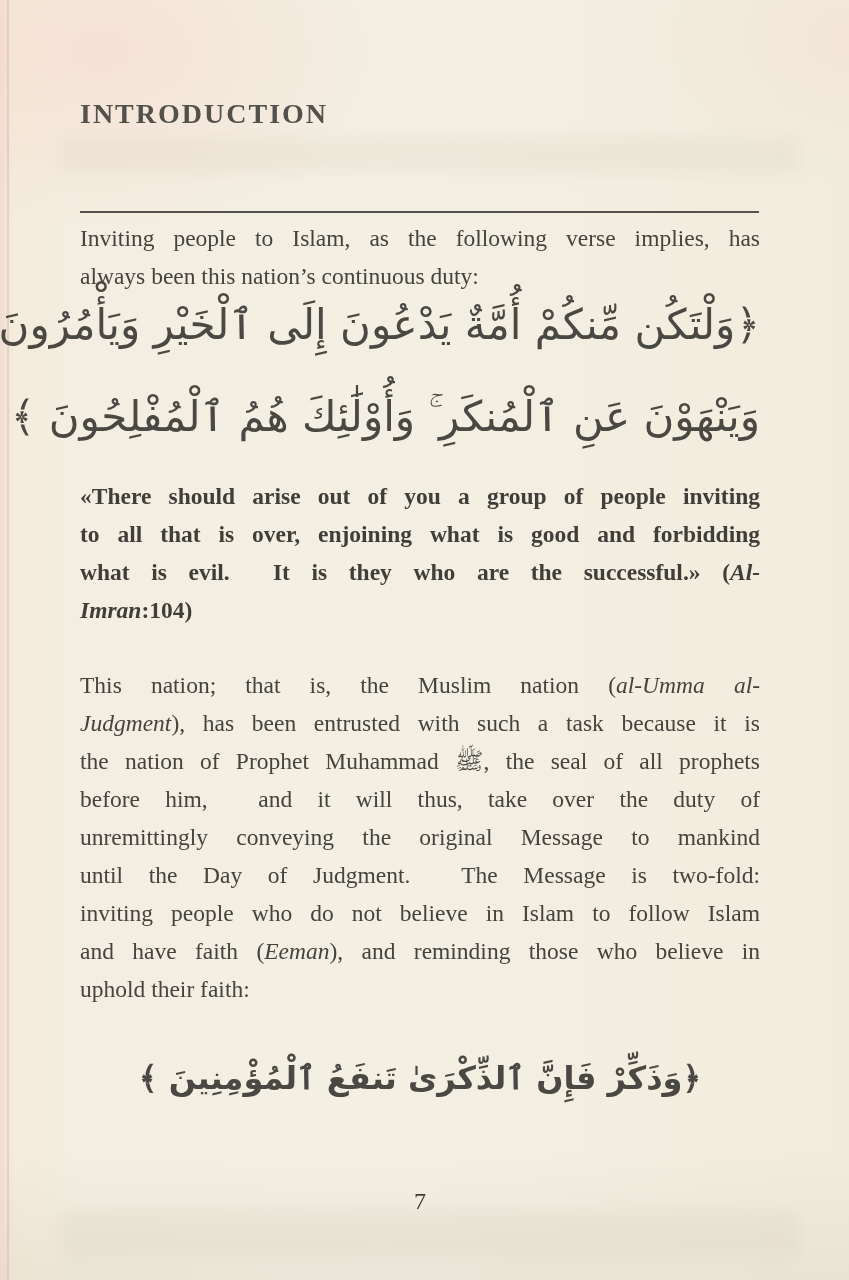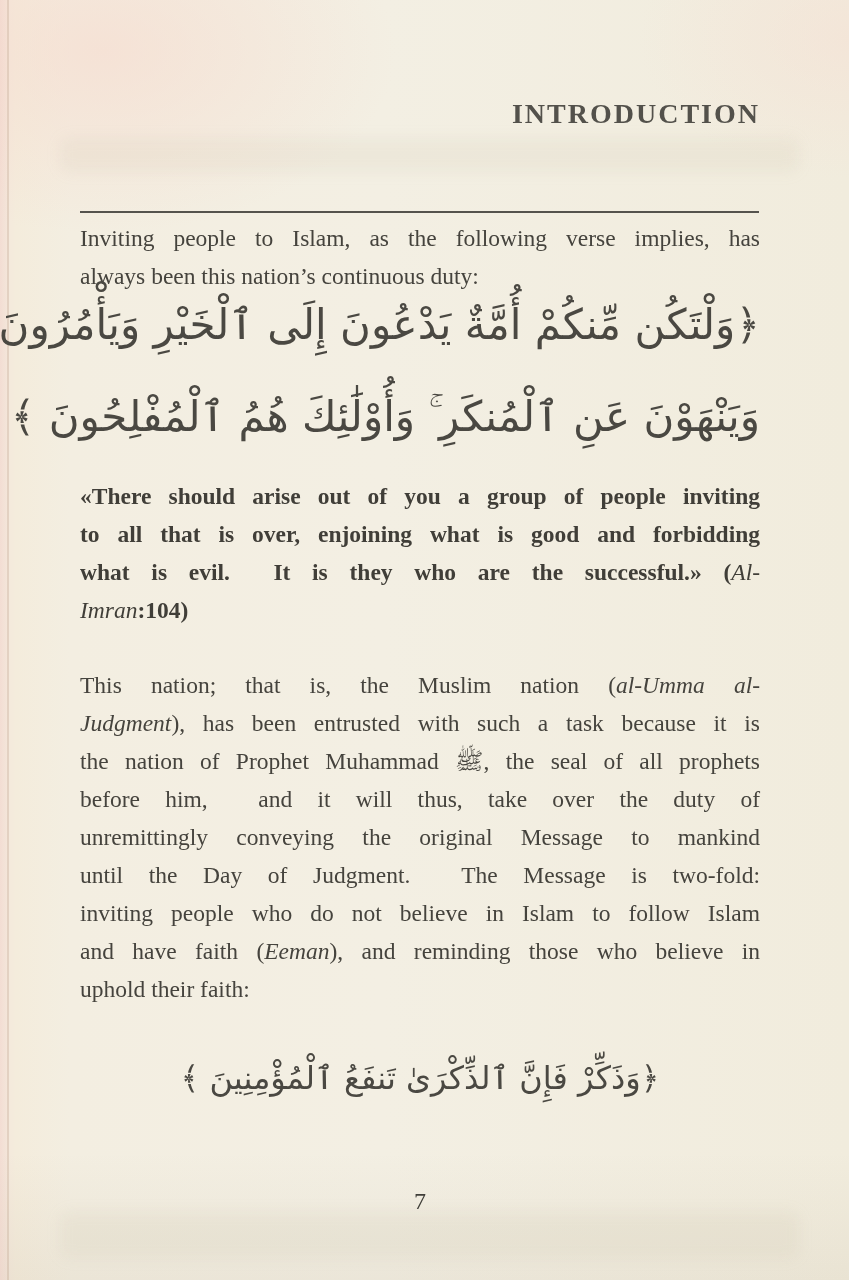--- a/index.html
+++ b/index.html
@@ -41,21 +41,21 @@
     filter: blur(7px);
     border-radius: 10px;
   }
   .ghost.g1 { top: 138px; height: 34px; }
   .ghost.g2 { top: 1212px; height: 46px; }
 
   .heading {
     position: absolute;
     left: 80px; width: 680px; top: 98px;
     margin: 0;
-    text-align: right;
+    text-align: left;
     font-size: 28px;
     font-weight: 700;
     letter-spacing: 2px;
     color: #53514b;
   }
   .rule {
     position: absolute;
     left: 80px; width: 679px; top: 211px;
     height: 2px;
     background: #55534d;
@@ -64,36 +64,36 @@
     position: absolute;
     left: 80px; width: 680px;
     font-size: 23.5px;
     line-height: 38px;
   }
   .tline { text-align: justify; text-align-last: justify; }
   .lastline { text-align-last: left; }
 
   .lead  { top: 219px; }
   .trans { top: 477px; font-weight: 700; color: #403e38; }
-  .trans i { font-weight: 400; }
+  .trans i { font-weight: 700; }
   .body2 { top: 666px; }
 
   .arabic {
     position: absolute;
     left: 80px; width: 680px;
     direction: rtl;
     font-family: "DejaVu Sans", sans-serif;
     font-size: 42px;
     color: #4a4842;
     line-height: 80px;
     white-space: nowrap;
   }
   .a1 { top: 285px; text-align: justify; text-align-last: justify; }
   .a2 { top: 377px; text-align: center; }
-  .a3 { top: 1038px; text-align: center; font-size: 32px; }
+  .a3 { top: 1038px; text-align: center; font-size: 32px; font-weight: bold; }
 
   .pagenum {
     position: absolute;
     left: 80px; width: 680px; top: 1188px;
     text-align: center;
     font-size: 24px;
     color: #3f3e39;
   }
 </style>
 </head>

